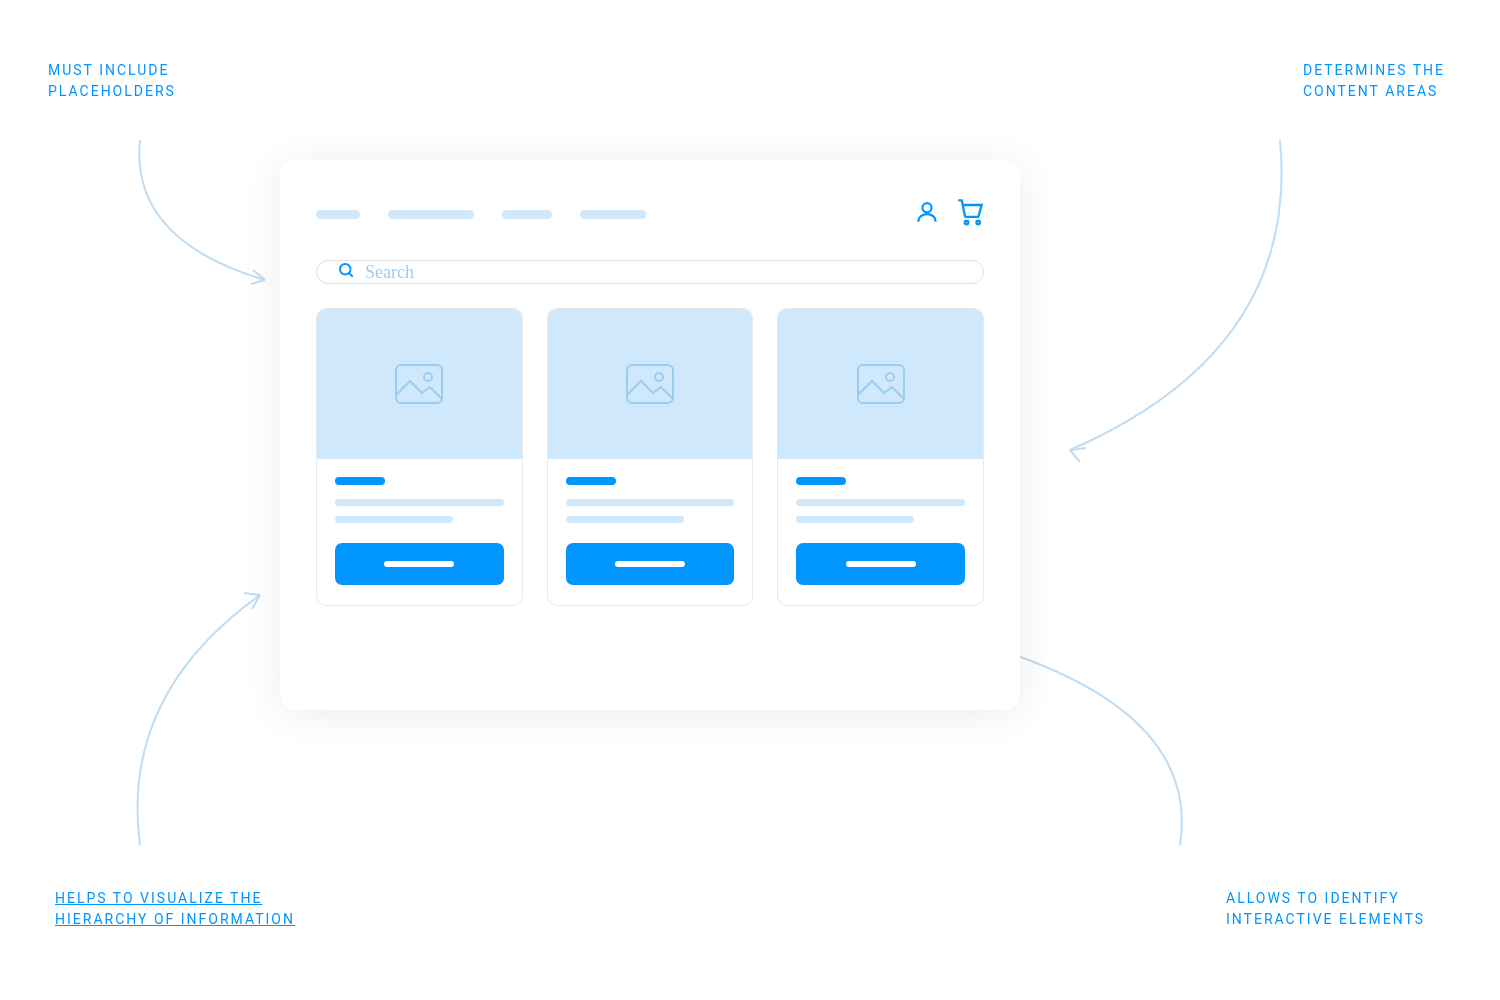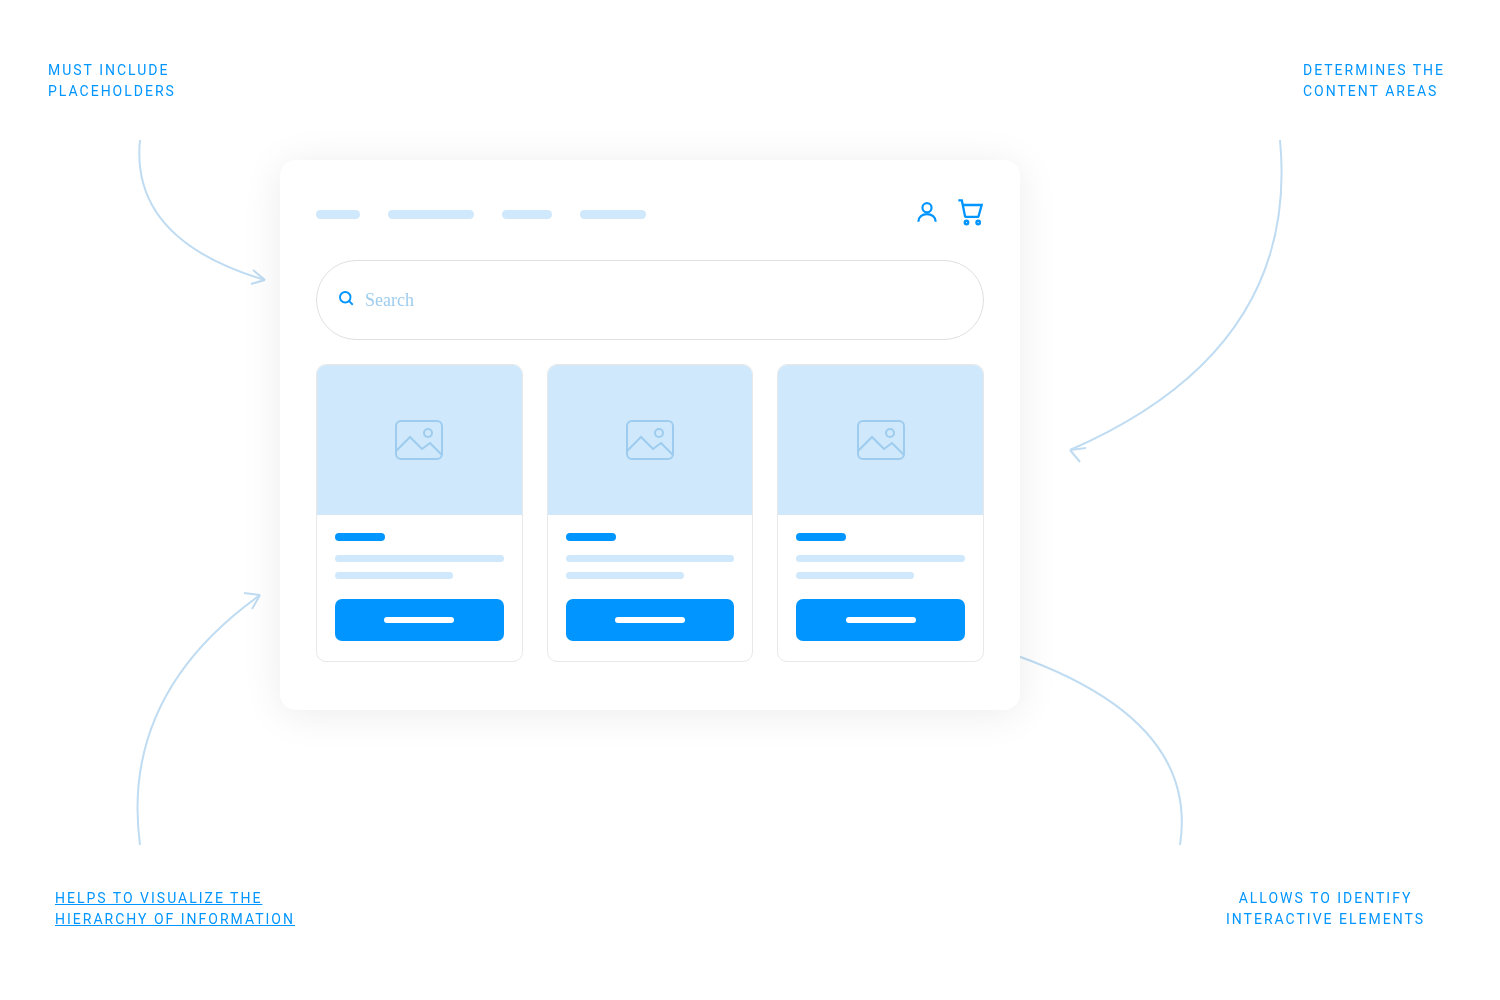--- a/index.html
+++ b/index.html
@@ -15,21 +15,21 @@
       position: absolute;
       color: #0095FF;
       font-size: 14px;
       letter-spacing: 2px;
       line-height: 1.5;
       font-weight: 400;
     }
     .annotation-tl { top: 60px; left: 48px; }
     .annotation-tr { top: 60px; right: 55px; text-align: left; }
     .annotation-bl { bottom: 70px; left: 55px; text-decoration: underline; }
-    .annotation-br { bottom: 70px; right: 75px; text-align: center; }
+    .annotation-br { bottom: 70px; right: 75px; text-align: left; }
 
     .arrow { position: absolute; pointer-events: none; }
 
     .wireframe {
       position: absolute;
       top: 160px;
       left: 280px;
       width: 740px;
       height: 550px;
       background: #ffffff;
@@ -54,21 +54,21 @@
     .nav-item.link2 { width: 50px; }
     .nav-item.link3 { width: 66px; }
     .nav-spacer { flex: 1; }
     .nav-icons { display: flex; gap: 16px; align-items: center; }
 
     .search-bar {
       display: flex;
       gap: 10px;
       border: 1px solid #E0E0E0;
       border-radius: 999px;
-      padding: 28px 20px;
+      padding: 0 20px;
       margin-bottom: 24px;
     }
     .search-bar input {
       border: none;
       outline: none;
       font-size: 18px;
       color: #7FB8E0;
       flex: 1;
       background: transparent;
     }

